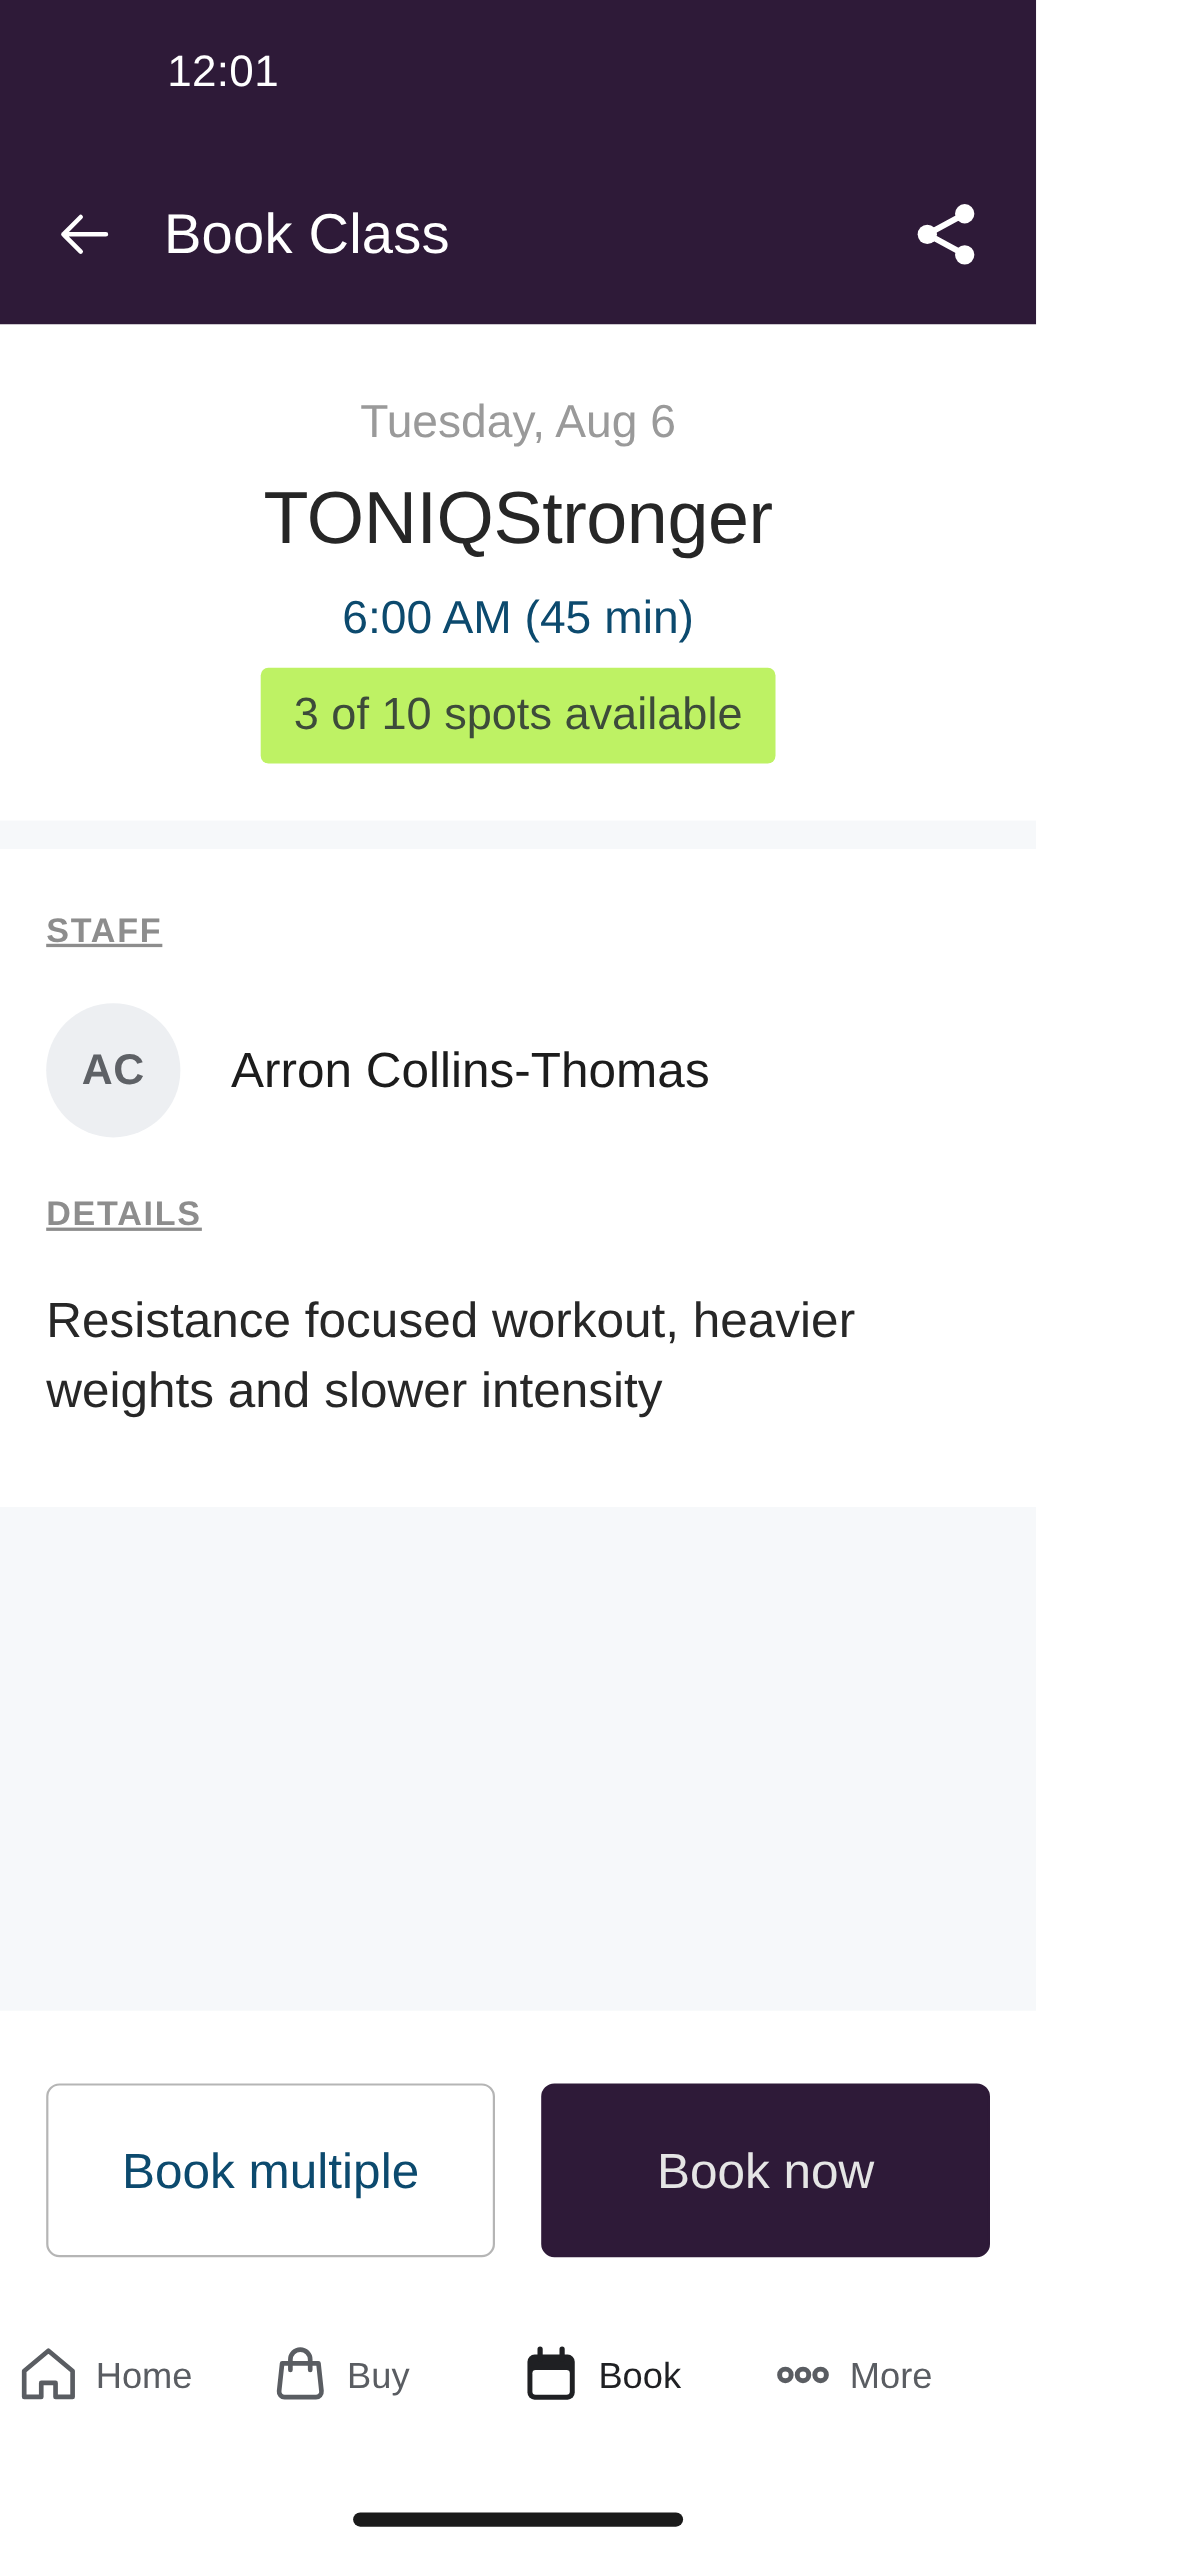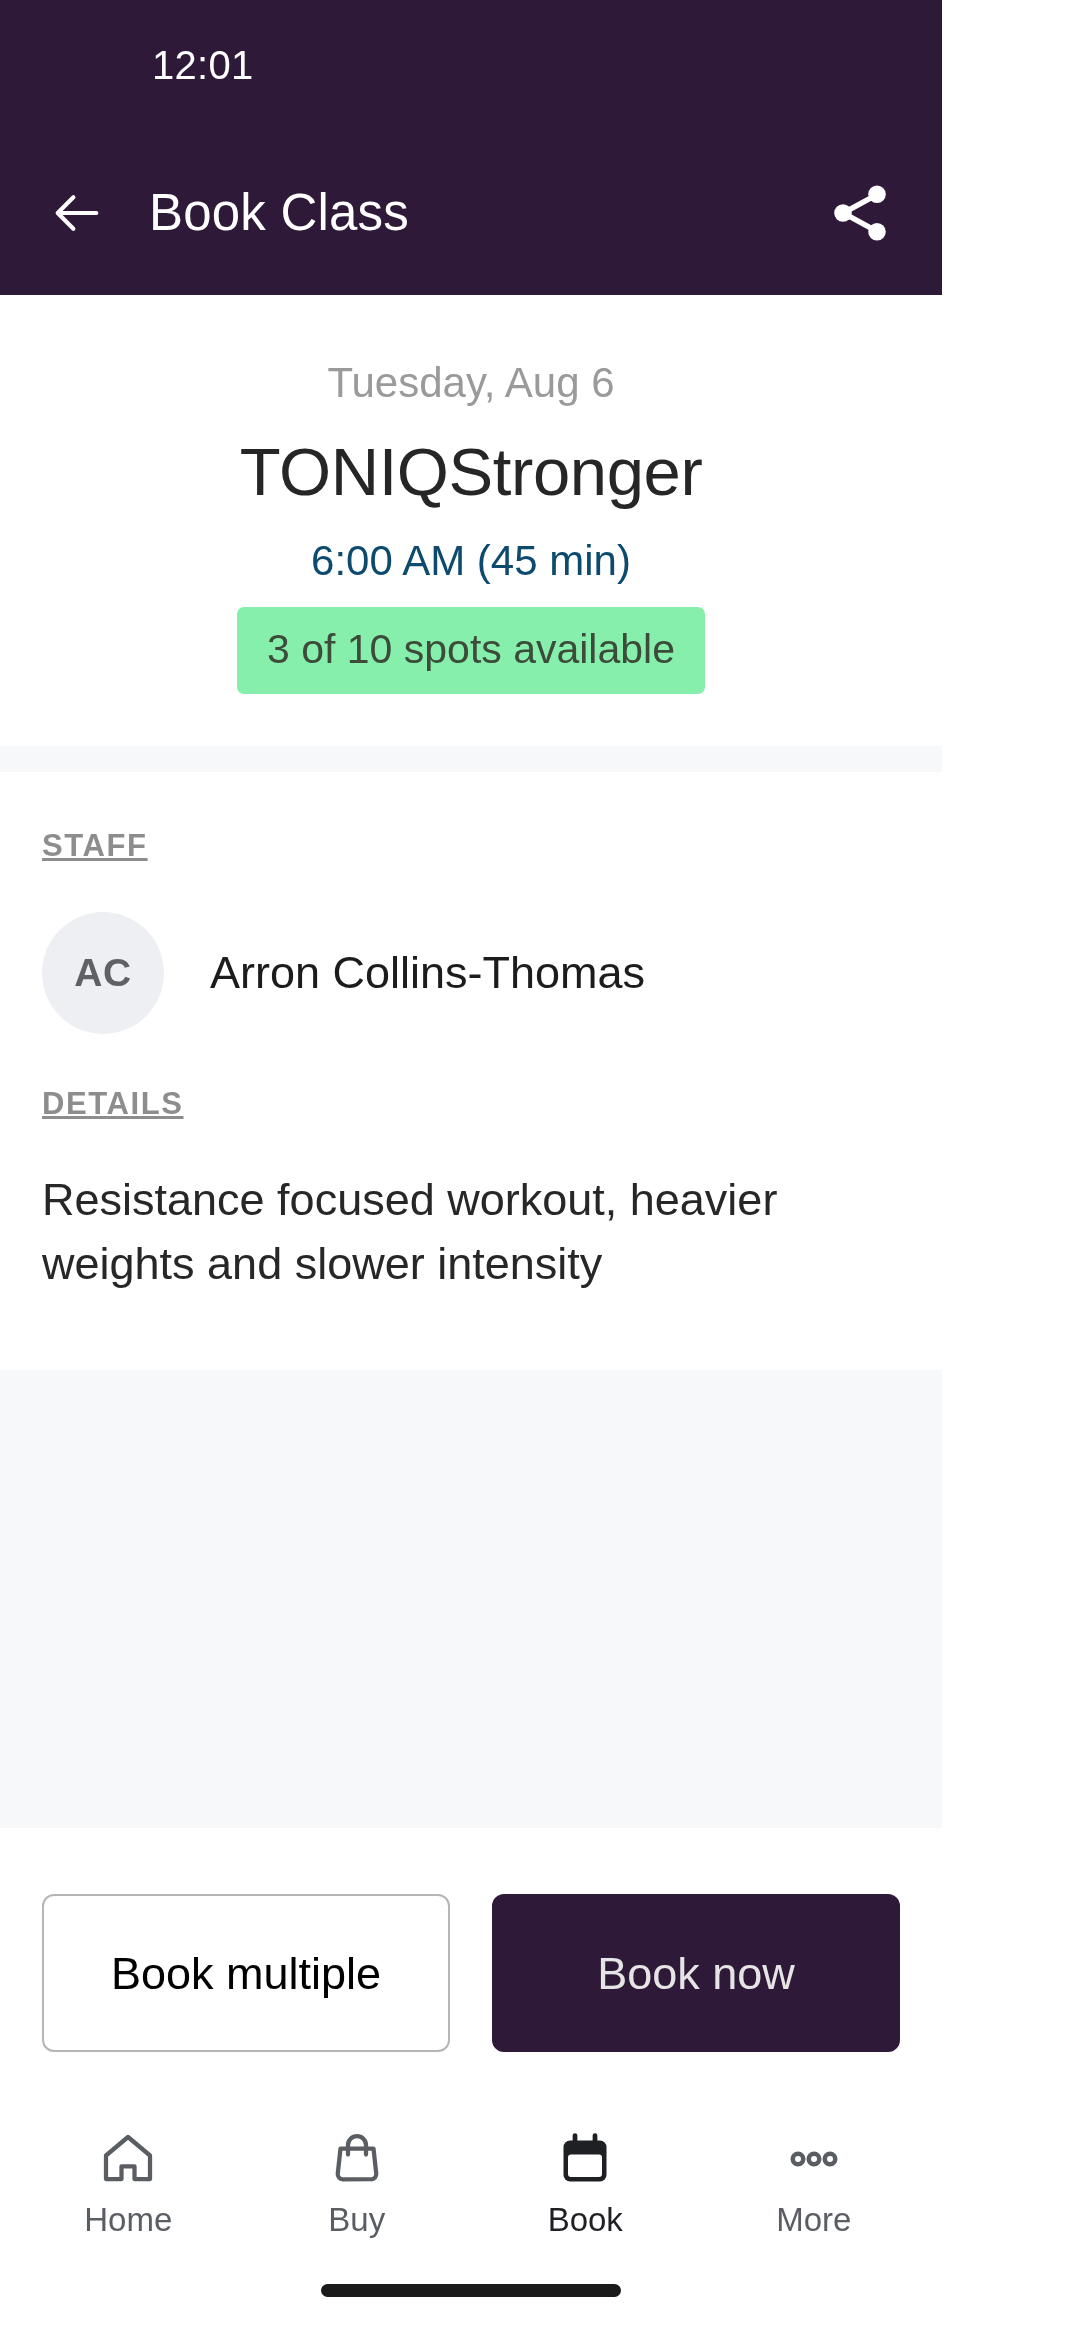--- a/index.html
+++ b/index.html
@@ -95,21 +95,21 @@
     color: #0c4a6e;
     margin-top: 24px;
     line-height: 1.25;
   }
   .spots-badge-wrap {
     display: flex;
     justify-content: center;
     margin-top: 20px;
   }
   .spots-badge {
-    background: #86efac;
+    background: #bef264;
     color: #3D4B3A;
     font-size: 41px;
     padding: 22px 30px 24px;
     border-radius: 7px;
     line-height: 1.0;
   }
 
   
   .divider-band {
     height: 26px;
@@ -187,41 +187,40 @@
     border-radius: 12px;
     display: flex;
     align-items: center;
     justify-content: center;
     font-size: 45px;
     line-height: 1;
   }
   .btn-outline {
     background: #ffffff;
     border: 2px solid #b5b5b5;
-    color: #000000;
+    color: #0c4a6e;
   }
   .btn-filled {
     background: #2E1A38;
     border: 2px solid #2E1A38;
     color: #e5e5e5;
   }
 
   
   .bottom-nav {
     background: #ffffff;
     display: flex;
     align-items: flex-start;
     padding: 22px 14px 0;
     flex-shrink: 0;
     height: 172px;
   }
   .nav-item {
     flex: 1;
     display: flex;
-    flex-direction: column;
     align-items: center;
     gap: 13px;
   }
   .nav-icon {
     height: 62px;
     display: flex;
     align-items: center;
     justify-content: center;
   }
   .nav-label {

